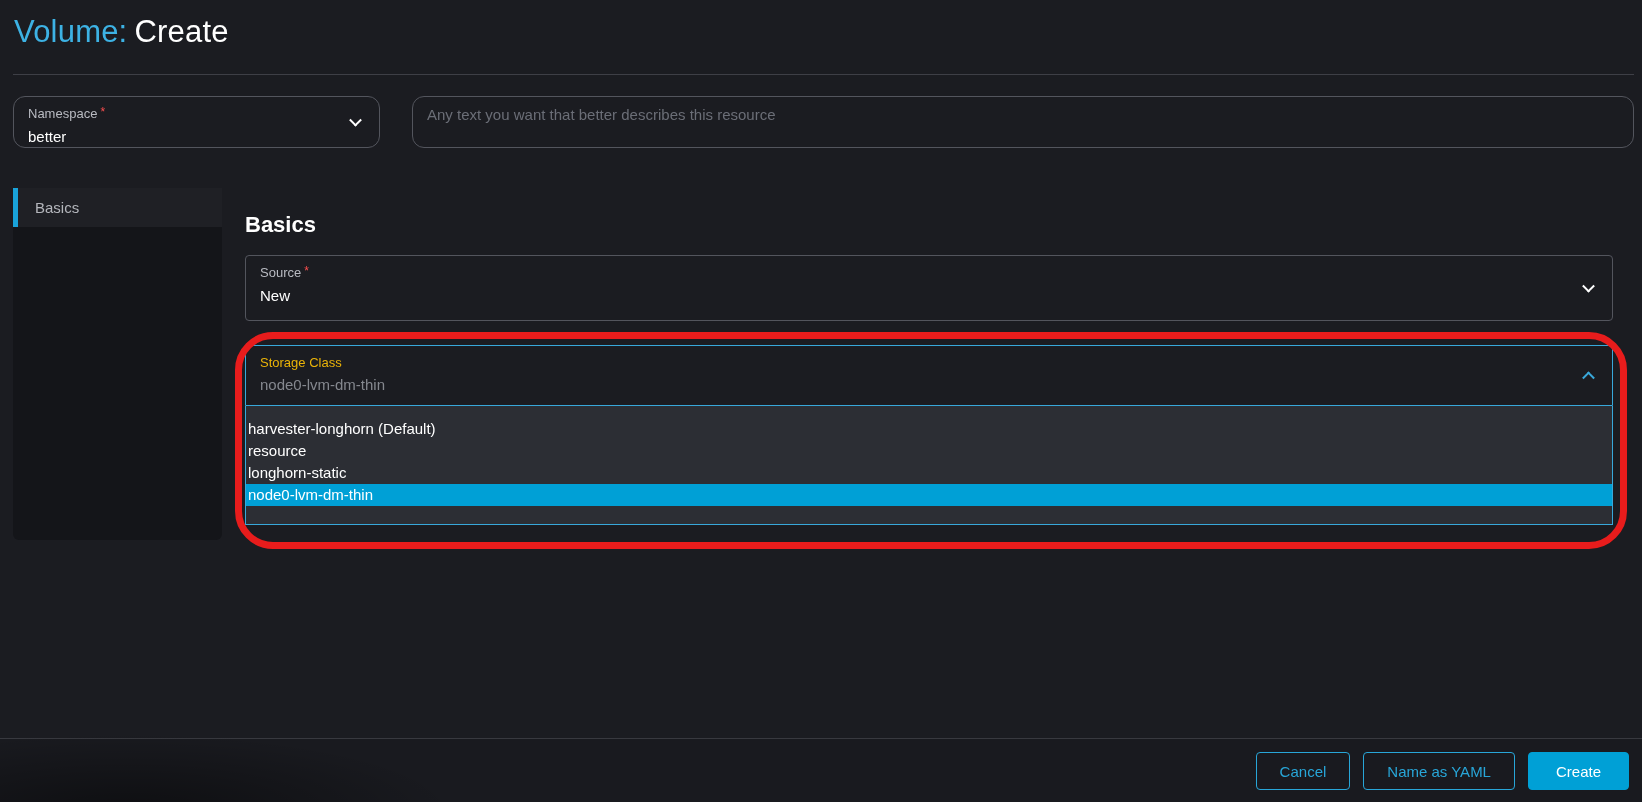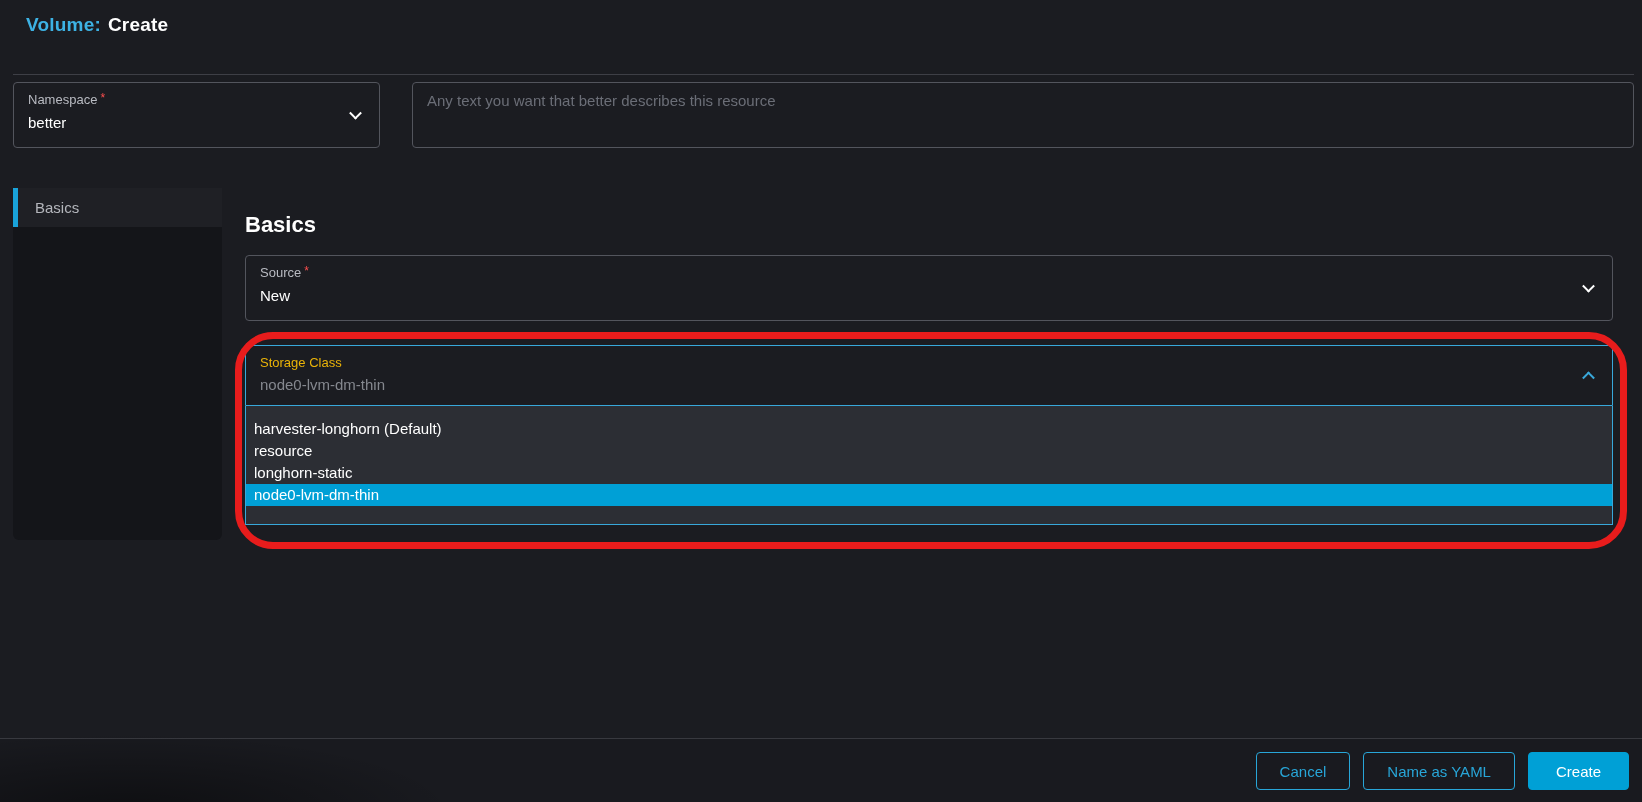--- a/index.html
+++ b/index.html
@@ -6,39 +6,39 @@
   html,body { background:#111216; }
   body { font-family:"Liberation Sans","DejaVu Sans",sans-serif; }
 
   .page {
     position:relative; width:1642px; height:802px;
     background:#1b1c21; overflow:hidden;
   }
 
   
   .title {
-    position:absolute; top:14px; left:26px;
-    font-size:19px; font-weight:700; letter-spacing:.2px;
+    position:absolute; top:14px; left:14px;
+    font-size:31px; font-weight:400; letter-spacing:.2px;
   }
   .title .kind { color:#3db2e4; margin-right:7px; }
   .title .action { color:#ffffff; }
 
   .title-divider {
     position:absolute; top:74px; left:13px; right:8px;
     border-top:1px solid #3e3f46;
   }
 
   
   .meta-row {
     position:absolute; top:82px; left:13px; right:8px;
     display:flex; gap:32px; height:66px;
   }
   .field {
-    position:relative; border:1px solid #53555d; border-radius:4px;
-    padding:9px 14px 23px; background:transparent;
+    position:relative; border:1px solid #53555d; border-radius:12px;
+    padding:9px 14px 23px; background:transparent;margin-top:14px;
   }
   .field.w-namespace { width:367px; }
   .field.w-name { width:346px; }
   .field.w-desc { flex:1; }
   .f-label { font-size:13px; color:#b9bbc2; line-height:15px; margin-bottom:6px; }
   .req { color:#fb4e4e; font-size:12px; margin-left:3px; position:relative; top:-2px; }
   .f-value { font-size:15px; color:#ffffff; line-height:18px; }
   .field input {
     width:100%; background:transparent; border:none; outline:none;
     font-family:inherit; font-size:15px; color:#ffffff; line-height:18px; padding:0;
@@ -84,21 +84,21 @@
   }
   .sc-field .f-label { color:#eab308; }
   .sc-field .f-value { color:#85888f; }
 
   .sc-options {
     position:relative; z-index:2;
     background:#2c2e34; border:1px solid #38a8da; border-top:none;
     padding:12px 0 18px;
   }
   .opt {
-    height:22px; line-height:22px; padding:0 8px;
+    height:22px; line-height:22px; padding:0 2px;
     font-size:15px; color:#ffffff; cursor:pointer; white-space:nowrap;
   }
   .opt.selected { background:#00a0d6; }
 
   
   .footer-bg {
     position:absolute; left:0; right:0; top:738px; bottom:0;
     background:#191a1f; border-top:1px solid #38393f;
   }
   .footer-bg::after {

